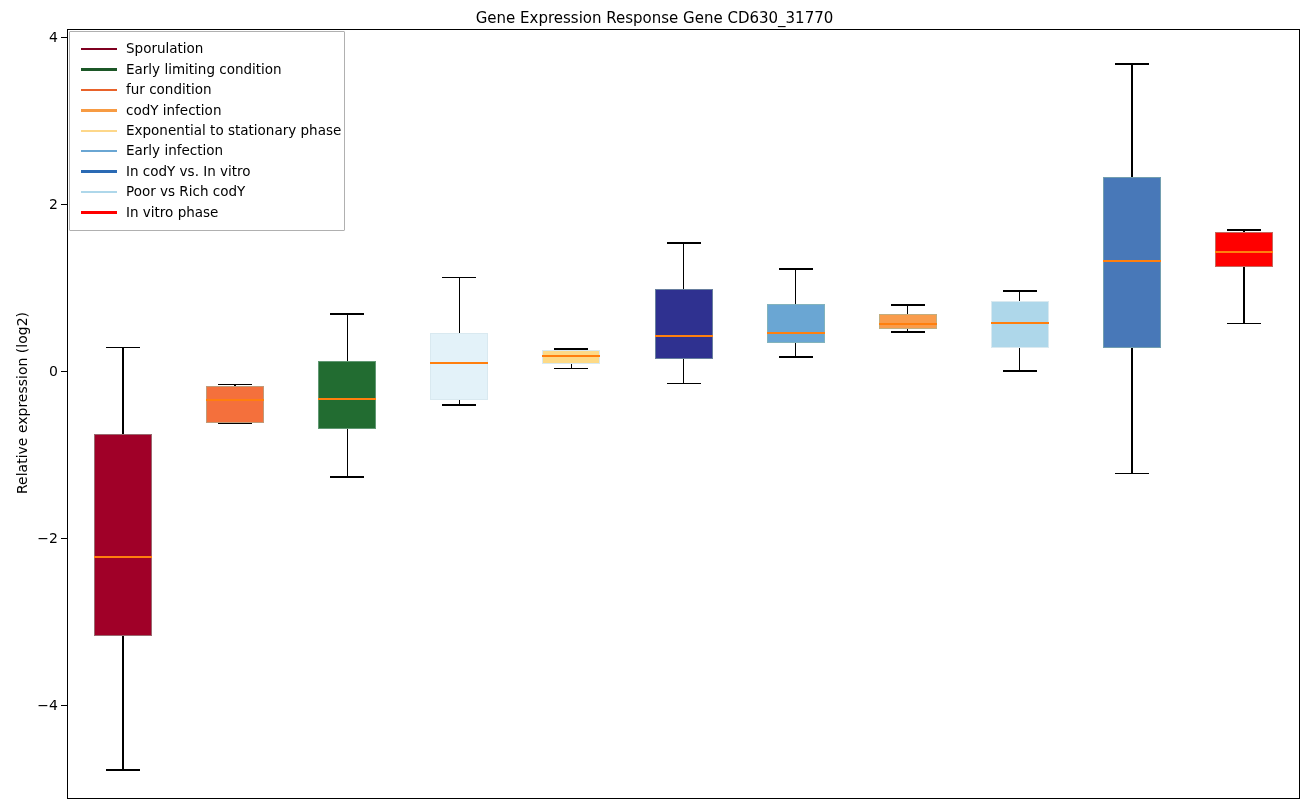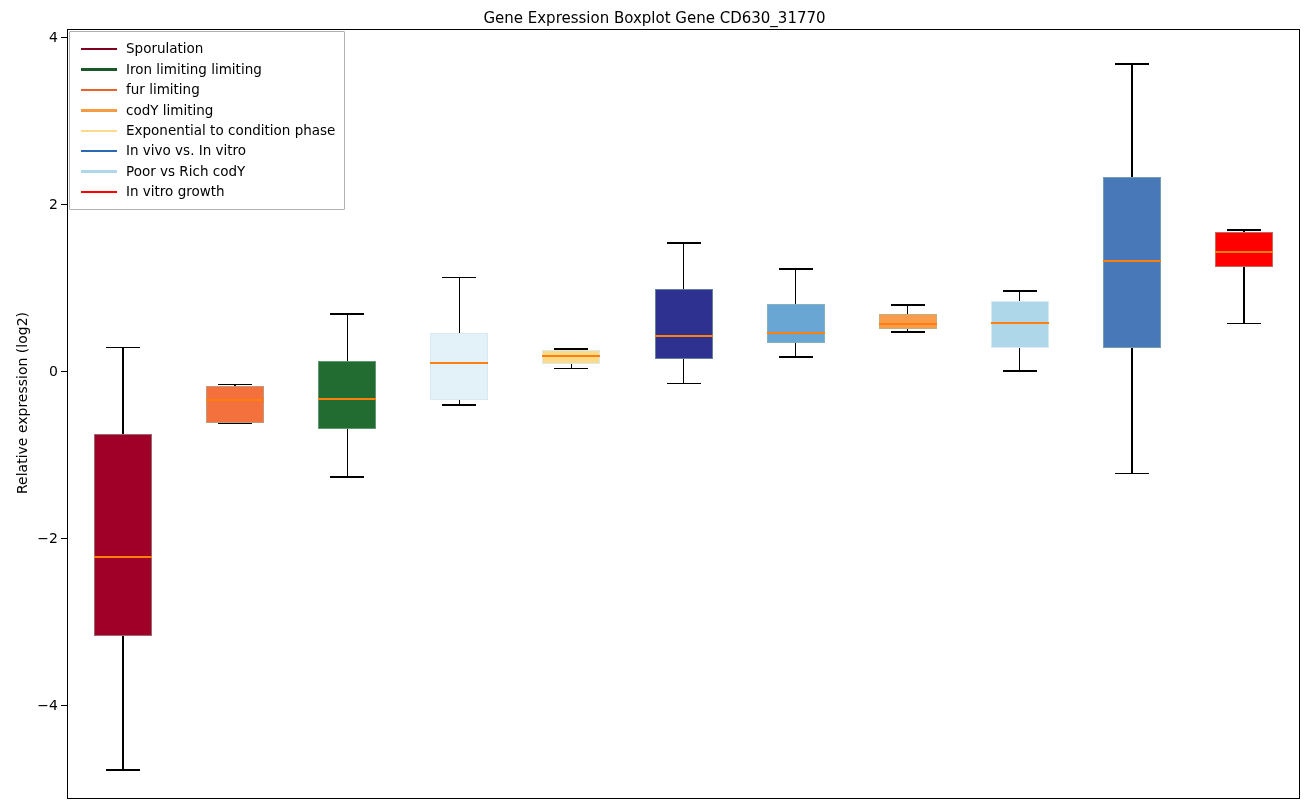--- a/index.html
+++ b/index.html
@@ -112,21 +112,21 @@
     color: #000000;
     white-space: nowrap;
     line-height: 1;
   }
 </style>
 </head>
 <body>
 
 <div id="figure">
 
-  <div id="title">Gene Expression Boxplot Gene CD630_31770</div>
+  <div id="title">Gene Expression Response Gene CD630_31770</div>
 
   <div id="ylabel">Relative expression (log2)</div>
 
   <div id="axes"></div>
 
   <div id="tick-layer">
       <div class="tick-label" style="right: 1251px; top: 37px;">4</div>
       <div class="tick-mark" style="left: 61px; top: 36.5px;"></div>
       <div class="tick-label" style="right: 1251px; top: 204px;">2</div>
       <div class="tick-mark" style="left: 61px; top: 203.5px;"></div>
@@ -228,41 +228,45 @@
       </div>
     </div>
 
   <div id="legend">
       <div class="legend-row">
         <span class="legend-swatch" style="background: rgb(127, 0, 32);"></span>
         <span class="legend-text">Sporulation</span>
       </div>
       <div class="legend-row">
         <span class="legend-swatch" style="background: rgb(28, 87, 39);"></span>
-        <span class="legend-text">Iron limiting limiting</span>
+        <span class="legend-text">Early limiting condition</span>
       </div>
       <div class="legend-row">
         <span class="legend-swatch" style="background: rgb(232, 98, 42);"></span>
-        <span class="legend-text">fur limiting</span>
+        <span class="legend-text">fur condition</span>
       </div>
       <div class="legend-row">
         <span class="legend-swatch" style="background: rgb(247, 155, 67);"></span>
-        <span class="legend-text">codY limiting</span>
+        <span class="legend-text">codY infection</span>
       </div>
       <div class="legend-row">
         <span class="legend-swatch" style="background: rgb(253, 215, 138);"></span>
-        <span class="legend-text">Exponential to condition phase</span>
+        <span class="legend-text">Exponential to stationary phase</span>
+      </div>
+      <div class="legend-row">
+        <span class="legend-swatch" style="background: rgb(106, 166, 211);"></span>
+        <span class="legend-text">Early infection</span>
       </div>
       <div class="legend-row">
         <span class="legend-swatch" style="background: rgb(42, 106, 180);"></span>
-        <span class="legend-text">In vivo vs. In vitro</span>
+        <span class="legend-text">In codY vs. In vitro</span>
       </div>
       <div class="legend-row">
         <span class="legend-swatch" style="background: rgb(174, 215, 234);"></span>
         <span class="legend-text">Poor vs Rich codY</span>
       </div>
       <div class="legend-row">
         <span class="legend-swatch" style="background: rgb(255, 0, 0);"></span>
-        <span class="legend-text">In vitro growth</span>
+        <span class="legend-text">In vitro phase</span>
       </div>
     </div>
 
 </div>
 
 </body></html>

